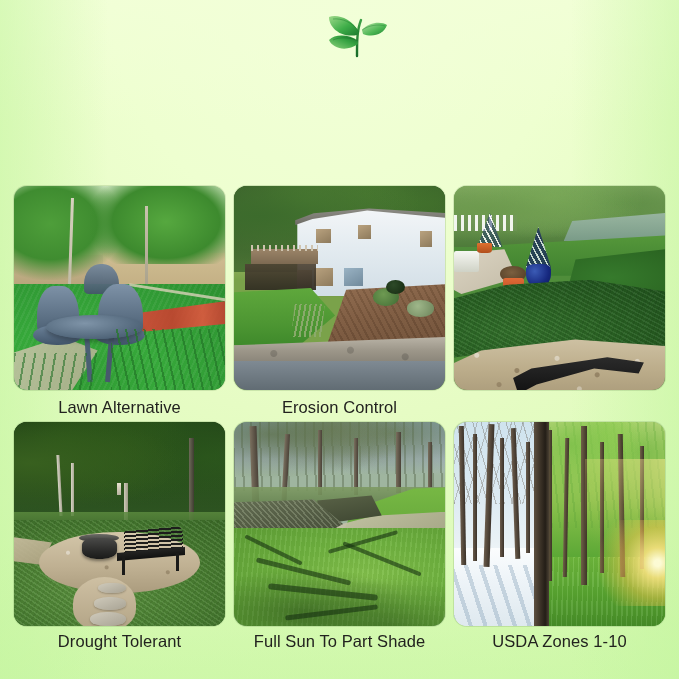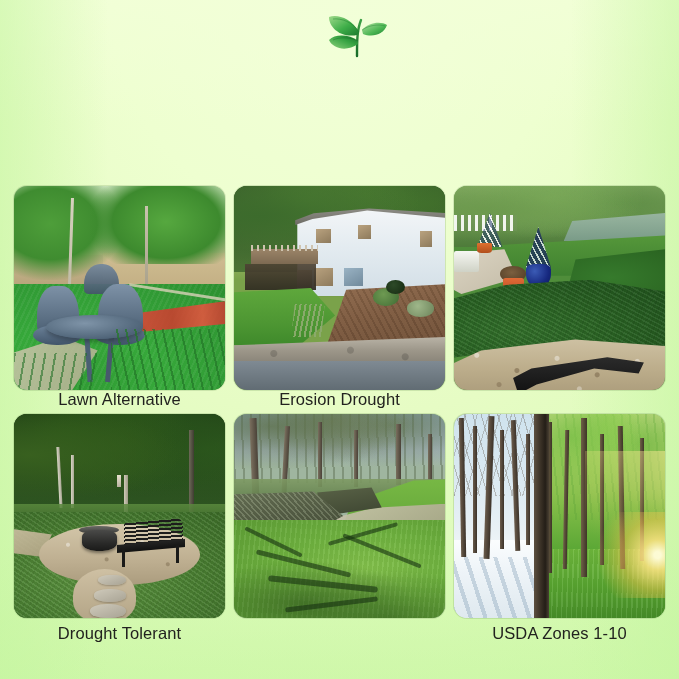--- a/index.html
+++ b/index.html
@@ -35,21 +35,21 @@
     font-size:33px;line-height:1.17;font-weight:bold;font-style:italic;
     color:#1e6b32;letter-spacing:-.3px;}
   .headline .l2{display:block;}
 
   
   .grid{position:absolute;left:14px;top:186px;width:651px;z-index:5;
     display:grid;grid-template-columns:repeat(3,211px);column-gap:9px;row-gap:5px;}
   .cell{display:flex;flex-direction:column;align-items:center;}
   .photo{width:211px;height:204px;border-radius:13px;overflow:hidden;position:relative;
     background:#7fae63;box-shadow:0 0 0 1px rgba(120,160,95,.25);}
-  .cap{margin-top:0;font-size:16.5px;color:#22221f;letter-spacing:.1px;
+  .cap{margin-top:8px;font-size:16.5px;color:#22221f;letter-spacing:.1px;
     text-align:center;line-height:1.15;}
   .cell.r2 .cap{margin-top:6px;}
   .layer{position:absolute;inset:0;}
 
   
   .p1-sky{position:absolute;inset:0;background:linear-gradient(180deg,#cfe6c0 0%,#bcd9a8 22%,#c9bb91 34%,#c6b387 42%,#3fa83f 52%,#2f9a33 100%);}
   .p1-wall{position:absolute;left:42%;top:33%;width:58%;height:26%;
     background:linear-gradient(180deg,#cfbd92,#bda87c);}
   .p1-wall2{position:absolute;left:0;top:34%;width:45%;height:17%;
     background:linear-gradient(180deg,#c7b58f,#b6a379);}
@@ -467,21 +467,21 @@
           <div class="p2-mulch-tex"></div>
         <div class="p2-lawn"></div>
         <div class="p2-shrub p2-s1"></div>
           <div class="p2-shrub p2-s2"></div>
           <div class="p2-shrub p2-s3"></div>
         <div class="p2-grassclump"></div>
         <div class="p2-wall"></div>
           <div class="p2-wall-tex"></div>
         <div class="p2-road"></div>
       </div>
-      <div class="cap">Erosion Drought</div>
+      <div class="cap">Erosion Control</div>
     </div>
 
     <div class="cell">
       <div class="photo">
         <div class="layer p3-sky"></div>
         <div class="p3-bg"></div>
         <div class="p3-pond"></div>
         <div class="p3-fence"></div>
         <div class="p3-lawnfar"></div>
         <div class="p3-cover2"></div>
@@ -550,20 +550,21 @@
         <div class="p5-lawn"></div>
           <div class="p5-lawn-tex"></div>
         <div class="p5-shadow"></div>
         <div class="p5-shbranch p5-sb1"></div>
           <div class="p5-shbranch p5-sb2"></div>
         <div class="p5-shbranch p5-sb3"></div>
           <div class="p5-shbranch p5-sb4"></div>
         <div class="p5-shbranch p5-sb5"></div>
           <div class="p5-shbranch p5-sb6"></div>
       </div>
+      <div class="cap">Full Sun To Part Shade</div>
     </div>
 
     <div class="cell r2">
       <div class="photo">
         <div class="p6-winter"></div>
         <div class="p6-wsnow"></div>
         <div class="p6-wbranch"></div>
         <div class="p6-wtrunk p6-w1"></div>
           <div class="p6-wtrunk p6-w2"></div>
         <div class="p6-wtrunk p6-w3"></div>

